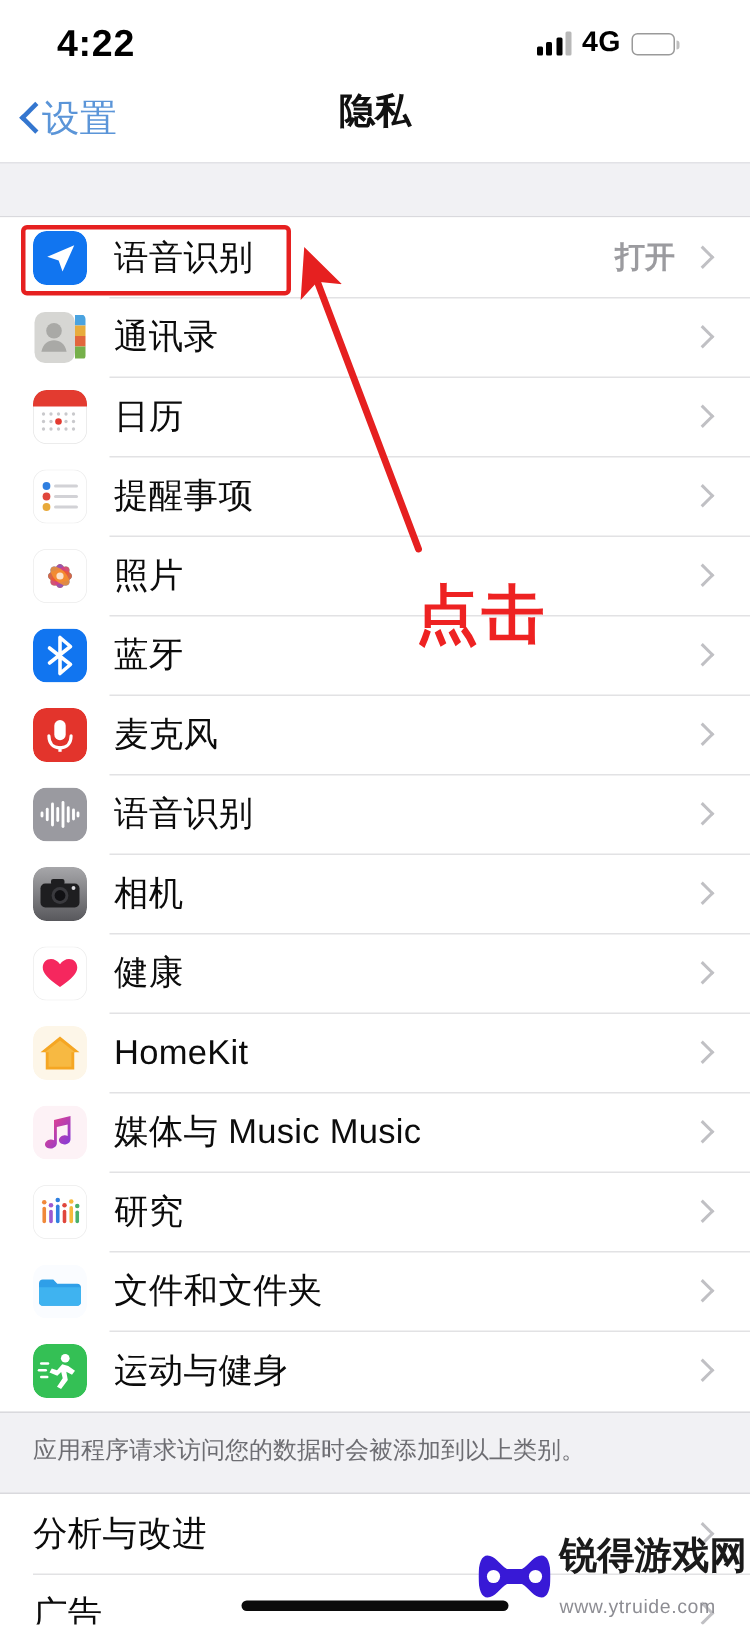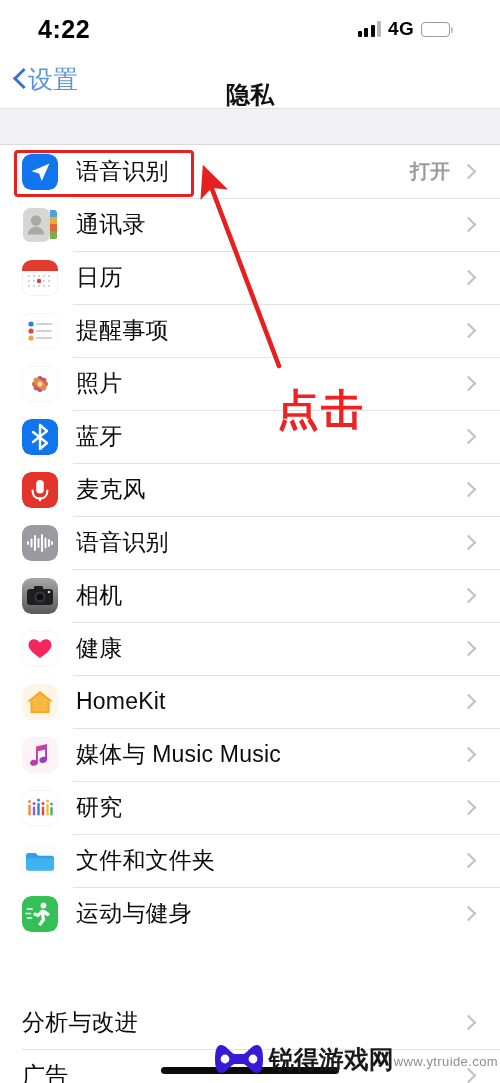--- a/index.html
+++ b/index.html
@@ -60,21 +60,21 @@
     width: 14px; height: 24px; position: relative;
   }
   .nav-back .chev::before {
     content: ""; position: absolute; left: 3px; top: 4px;
     width: 12px; height: 12px;
     border-left: 3.6px solid #3476cf; border-bottom: 3.6px solid #3476cf;
     transform: rotate(45deg);
   }
   .nav-back-label { font-size: 25px; color: #5b95d8; line-height: 30px; }
   .nav-title {
-    position: absolute; left: 0; top: 22px; width: 500px;
+    position: absolute; left: 0; top: 2px; width: 500px;
     text-align: center; font-size: 24px; font-weight: 600; color: #111;
     line-height: 30px;
   }
 
   
   .gap {
     position: absolute; left: 0; width: 500px;
     background: #f1f1f4;
     border-top: 1px solid #d9d9dd;
     border-bottom: 1px solid #d9d9dd;
@@ -157,28 +157,28 @@
     pointer-events: none;
   }
 
   
   .watermark {
     position: absolute; right: 2px; bottom: 6px;
     display: flex; align-items: center; gap: 6px;
     pointer-events: none;
   }
   .wm-logo { width: 48px; height: 36px; }
-  .wm-texts { display: flex; flex-direction: row; line-height: 1; }
+  .wm-texts { display: flex; flex-direction: column; line-height: 1; }
   .wm-name {
     font-size: 25px; font-weight: bold; color: #1a1a1a;
     letter-spacing: 0px;
   }
   .wm-url {
     font-size: 13px; color: #8d8d93; letter-spacing: 0.4px;
-    margin-top: 8px;
+    margin-top: 14px;
   }
 
   
   .ic { width: 36px; height: 36px; display: block; }
 </style>
 </head>
 <body>
 
 <div id="phone">
 
@@ -443,20 +443,21 @@
               <line x1="4" y1="17.5" x2="8.5" y2="17.5"></line>
               <line x1="5.5" y1="22" x2="9.5" y2="22"></line>
             </g>
           </svg>
         </span>
         <span class="row-label">运动与健身</span>
         <span class="chevron"></span>
       </div>
     </div>
 
+  <div class="footer-note" id="note-1">应用程序请求访问您的数据时会被添加到以上类别。</div>
 
   <div class="list" id="list-bottom">
       <div class="row noicon">
         <span class="row-label">分析与改进</span>
         <span class="chevron"></span>
       </div>
       <div class="row noicon">
         <span class="row-label">广告</span>
         <span class="chevron"></span>
       </div>

